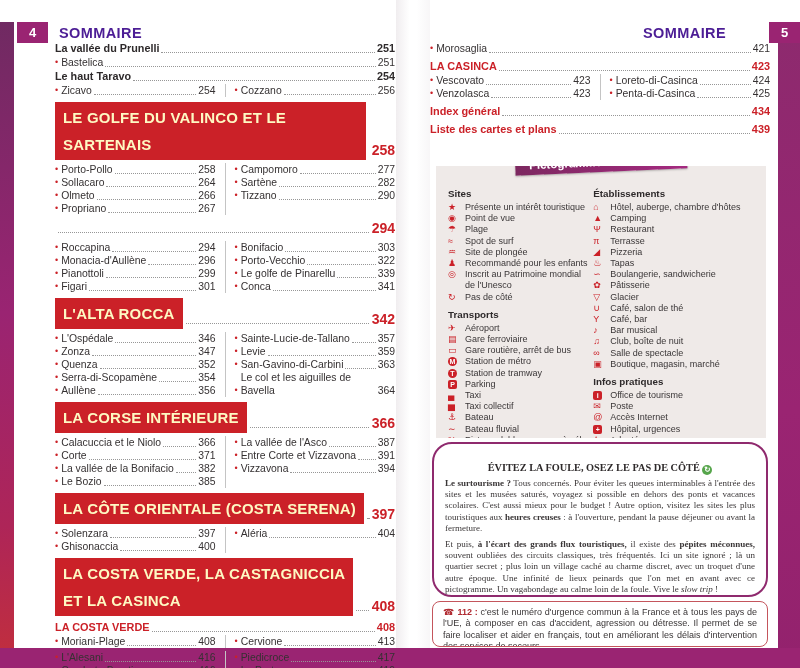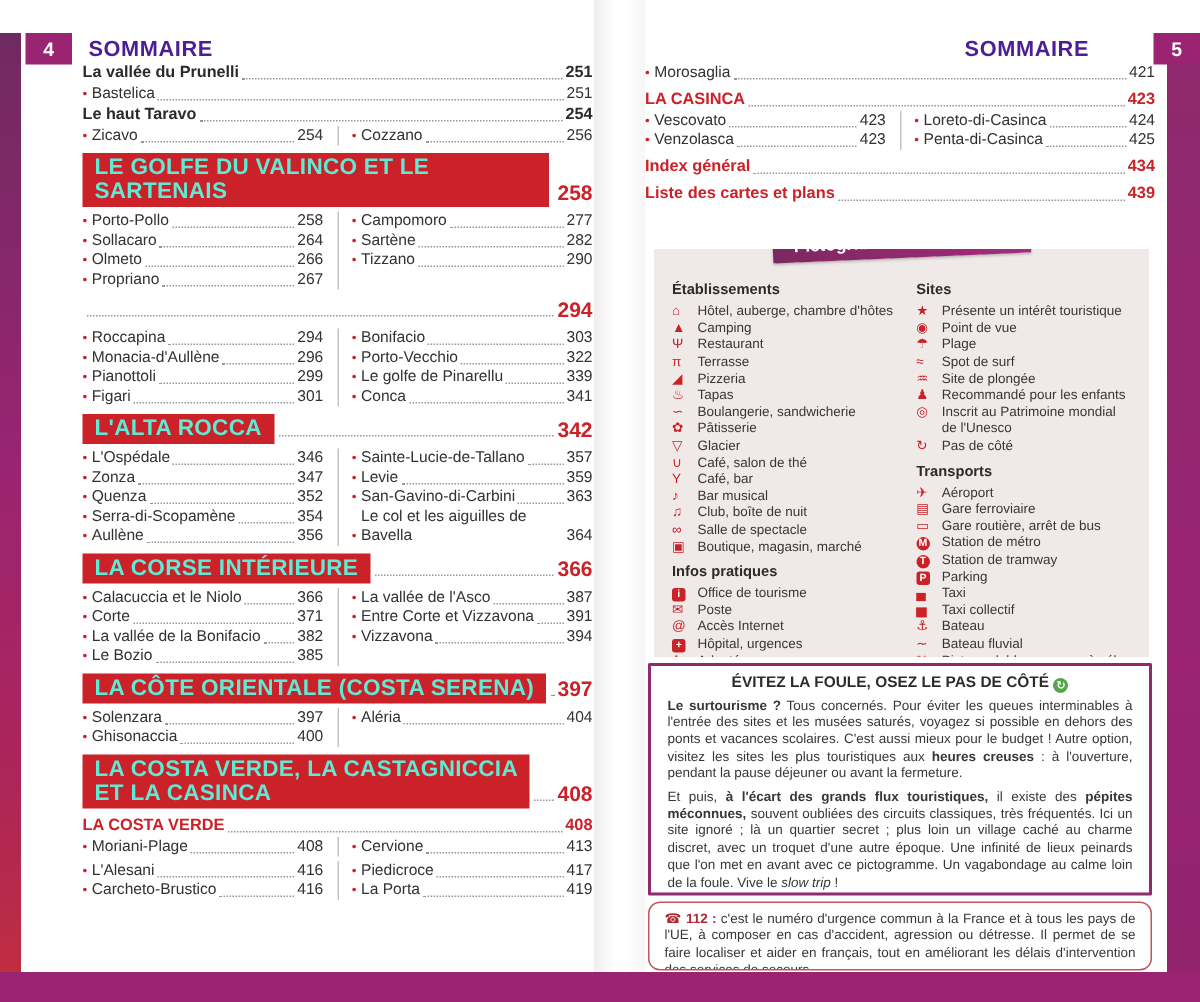--- a/index.html
+++ b/index.html
@@ -41,21 +41,21 @@
   .trow.bold{font-weight:bold;font-size:10.8px;color:#2e2a2b;}
   .trow.redrow{color:#cb2128;font-weight:bold;font-size:10.9px;margin-top:5px;}
   .trow.redrow .pgn{color:#cb2128;}
   .blt{color:#cb2128;margin-right:3px;font-size:9px;}
   .cols{display:flex;margin:1px 0 3px;}
   .col{flex:1 1 50%;min-width:0;}
   .col.c2{border-left:1px solid #c4c4c4;padding-left:9px;margin-left:9px;}
   .cols .trow{margin-bottom:0;}
   .cols .lbl{white-space:normal;}
   .hrow{display:flex;align-items:flex-end;margin:5px 0 3px;}
-  .banner{background:#cb2128;color:#5eead4;font-weight:bold;font-size:15px;line-height:16px;
+  .banner{background:#cb2128;color:#fef9c3;font-weight:bold;font-size:15px;line-height:27px;
     padding:2px 8px 2px;letter-spacing:.2px;}
   .hrow .dots{flex:1;border-bottom:1.6px dotted #979797;margin:0 3px 5px;}
   .hrow .pgn{color:#cb2128;font-weight:bold;font-size:14px;margin-bottom:2px;}
 
   
   .pictobox{position:absolute;left:6px;right:4px;top:166px;height:272px;background:#efeae8;
     overflow:hidden;}
   .ribbon{position:absolute;left:50%;top:-14px;transform:translateX(-50%) rotate(-2.5deg);
     background:linear-gradient(to right,#7c2860,#a52a80);color:#fff;font-weight:bold;
     font-size:11.5px;padding:4px 14px;white-space:nowrap;box-shadow:0 1px 2px rgba(0,0,0,.25);}
@@ -67,21 +67,21 @@
   .group{margin-bottom:6px;}
   .litem{display:flex;font-size:9px;line-height:11.2px;color:#3a3637;}
   .ico{flex:0 0 17px;color:#cb2128;font-size:9px;text-align:left;}
   .badge{display:inline-flex;width:9px;height:9px;border-radius:2px;background:#cb2128;color:#fff;
     font-size:7px;font-weight:bold;align-items:center;justify-content:center;line-height:9px;}
   .badge.ci{border-radius:50%;}
   .ltxt{min-width:0;}
 
   
   .callout{position:absolute;left:2px;right:2px;background:#fff;box-sizing:border-box;}
-  .evitez{top:442px;height:155px;border:2px solid #8f2a6e;border-radius:1px;padding:6px 11px 4px;overflow:hidden;}
+  .evitez{top:442px;height:155px;border:2px solid #8f2a6e;border-radius:20px;padding:18px 11px 4px;overflow:hidden;font-family:Liberation Serif, serif;}
   .callout-title{text-align:center;font-weight:bold;font-size:10.3px;color:#2e2a2b;margin-bottom:3px;}
   .green-ico{display:inline-flex;width:10px;height:10px;border-radius:50%;background:#56a54b;color:#fff;
     font-size:7.5px;align-items:center;justify-content:center;vertical-align:-1px;}
   .just{margin:0 0 4px;font-size:9px;line-height:11.4px;color:#3a3637;text-align:justify;}
   .just .b{font-weight:bold;}
   .just .i{font-style:italic;}
   .just .r{color:#b02a31;font-weight:bold;}
   .n112{top:601px;height:46px;border:1.5px solid #c4555c;border-radius:8px;padding:5px 10px;overflow:hidden;}
   .n112 .just{margin:0;}
 </style>
@@ -509,20 +509,104 @@
           <span class="lbl">Liste des cartes et plans</span>
           <span class="dots"></span>
           <span class="pgn">439</span>
         </div>
       </div>
 
     <div class="pictobox">
       <div class="pictobox-wrap">
         <div class="ribbon">Pictogrammes du Routard</div>
         <div class="legend-cols">
+            <div class="lcol">
+              <div class="group">
+                <div class="gtitle">Sites</div>
+                <div class="litem">
+                  <span class="ico">★</span>
+                  <span class="ltxt">Présente un intérêt touristique</span>
+                </div>
+                <div class="litem">
+                  <span class="ico">◉</span>
+                  <span class="ltxt">Point de vue</span>
+                </div>
+                <div class="litem">
+                  <span class="ico">☂</span>
+                  <span class="ltxt">Plage</span>
+                </div>
+                <div class="litem">
+                  <span class="ico">≈</span>
+                  <span class="ltxt">Spot de surf</span>
+                </div>
+                <div class="litem">
+                  <span class="ico">♒</span>
+                  <span class="ltxt">Site de plongée</span>
+                </div>
+                <div class="litem">
+                  <span class="ico">♟</span>
+                  <span class="ltxt">Recommandé pour les enfants</span>
+                </div>
+                <div class="litem">
+                  <span class="ico">◎</span>
+                  <span class="ltxt">Inscrit au Patrimoine mondial de l'Unesco</span>
+                </div>
+                <div class="litem">
+                  <span class="ico">↻</span>
+                  <span class="ltxt">Pas de côté</span>
+                </div>
+              </div>
+              <div class="group">
+                <div class="gtitle">Transports</div>
+                <div class="litem">
+                  <span class="ico">✈</span>
+                  <span class="ltxt">Aéroport</span>
+                </div>
+                <div class="litem">
+                  <span class="ico">▤</span>
+                  <span class="ltxt">Gare ferroviaire</span>
+                </div>
+                <div class="litem">
+                  <span class="ico">▭</span>
+                  <span class="ltxt">Gare routière, arrêt de bus</span>
+                </div>
+                <div class="litem">
+                  <span class="ico"><span class="badge ci">M</span></span>
+                  <span class="ltxt">Station de métro</span>
+                </div>
+                <div class="litem">
+                  <span class="ico"><span class="badge ci">T</span></span>
+                  <span class="ltxt">Station de tramway</span>
+                </div>
+                <div class="litem">
+                  <span class="ico"><span class="badge">P</span></span>
+                  <span class="ltxt">Parking</span>
+                </div>
+                <div class="litem">
+                  <span class="ico">▄</span>
+                  <span class="ltxt">Taxi</span>
+                </div>
+                <div class="litem">
+                  <span class="ico">▅</span>
+                  <span class="ltxt">Taxi collectif</span>
+                </div>
+                <div class="litem">
+                  <span class="ico">⚓</span>
+                  <span class="ltxt">Bateau</span>
+                </div>
+                <div class="litem">
+                  <span class="ico">∼</span>
+                  <span class="ltxt">Bateau fluvial</span>
+                </div>
+                <div class="litem">
+                  <span class="ico">%</span>
+                  <span class="ltxt">Piste cyclable, parcours à vélo</span>
+                </div>
+              </div>
+            </div>
             <div class="lcol first">
               <div class="group">
                 <div class="gtitle">Établissements</div>
                 <div class="litem">
                   <span class="ico">⌂</span>
                   <span class="ltxt">Hôtel, auberge, chambre d'hôtes</span>
                 </div>
                 <div class="litem">
                   <span class="ico">▲</span>
                   <span class="ltxt">Camping</span>
@@ -594,104 +678,20 @@
                   <span class="ico">@</span>
                   <span class="ltxt">Accès Internet</span>
                 </div>
                 <div class="litem">
                   <span class="ico"><span class="badge">+</span></span>
                   <span class="ltxt">Hôpital, urgences</span>
                 </div>
                 <div class="litem">
                   <span class="ico">♿</span>
                   <span class="ltxt">Adapté aux personnes handicapées</span>
-                </div>
-              </div>
-            </div>
-            <div class="lcol">
-              <div class="group">
-                <div class="gtitle">Sites</div>
-                <div class="litem">
-                  <span class="ico">★</span>
-                  <span class="ltxt">Présente un intérêt touristique</span>
-                </div>
-                <div class="litem">
-                  <span class="ico">◉</span>
-                  <span class="ltxt">Point de vue</span>
-                </div>
-                <div class="litem">
-                  <span class="ico">☂</span>
-                  <span class="ltxt">Plage</span>
-                </div>
-                <div class="litem">
-                  <span class="ico">≈</span>
-                  <span class="ltxt">Spot de surf</span>
-                </div>
-                <div class="litem">
-                  <span class="ico">♒</span>
-                  <span class="ltxt">Site de plongée</span>
-                </div>
-                <div class="litem">
-                  <span class="ico">♟</span>
-                  <span class="ltxt">Recommandé pour les enfants</span>
-                </div>
-                <div class="litem">
-                  <span class="ico">◎</span>
-                  <span class="ltxt">Inscrit au Patrimoine mondial de l'Unesco</span>
-                </div>
-                <div class="litem">
-                  <span class="ico">↻</span>
-                  <span class="ltxt">Pas de côté</span>
-                </div>
-              </div>
-              <div class="group">
-                <div class="gtitle">Transports</div>
-                <div class="litem">
-                  <span class="ico">✈</span>
-                  <span class="ltxt">Aéroport</span>
-                </div>
-                <div class="litem">
-                  <span class="ico">▤</span>
-                  <span class="ltxt">Gare ferroviaire</span>
-                </div>
-                <div class="litem">
-                  <span class="ico">▭</span>
-                  <span class="ltxt">Gare routière, arrêt de bus</span>
-                </div>
-                <div class="litem">
-                  <span class="ico"><span class="badge ci">M</span></span>
-                  <span class="ltxt">Station de métro</span>
-                </div>
-                <div class="litem">
-                  <span class="ico"><span class="badge ci">T</span></span>
-                  <span class="ltxt">Station de tramway</span>
-                </div>
-                <div class="litem">
-                  <span class="ico"><span class="badge">P</span></span>
-                  <span class="ltxt">Parking</span>
-                </div>
-                <div class="litem">
-                  <span class="ico">▄</span>
-                  <span class="ltxt">Taxi</span>
-                </div>
-                <div class="litem">
-                  <span class="ico">▅</span>
-                  <span class="ltxt">Taxi collectif</span>
-                </div>
-                <div class="litem">
-                  <span class="ico">⚓</span>
-                  <span class="ltxt">Bateau</span>
-                </div>
-                <div class="litem">
-                  <span class="ico">∼</span>
-                  <span class="ltxt">Bateau fluvial</span>
-                </div>
-                <div class="litem">
-                  <span class="ico">%</span>
-                  <span class="ltxt">Piste cyclable, parcours à vélo</span>
                 </div>
               </div>
             </div>
           </div>
       </div>
     </div>
 
     <div class="callout evitez">
       <div class="callout-title">
         <span>ÉVITEZ LA FOULE, OSEZ LE PAS DE CÔTÉ</span>

